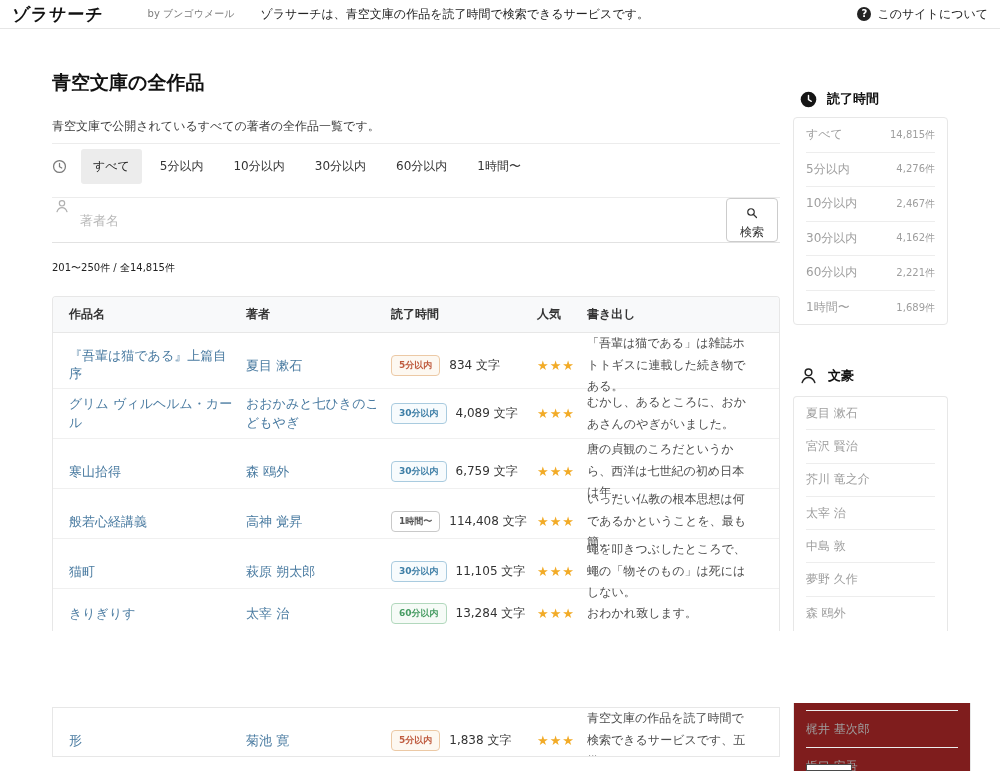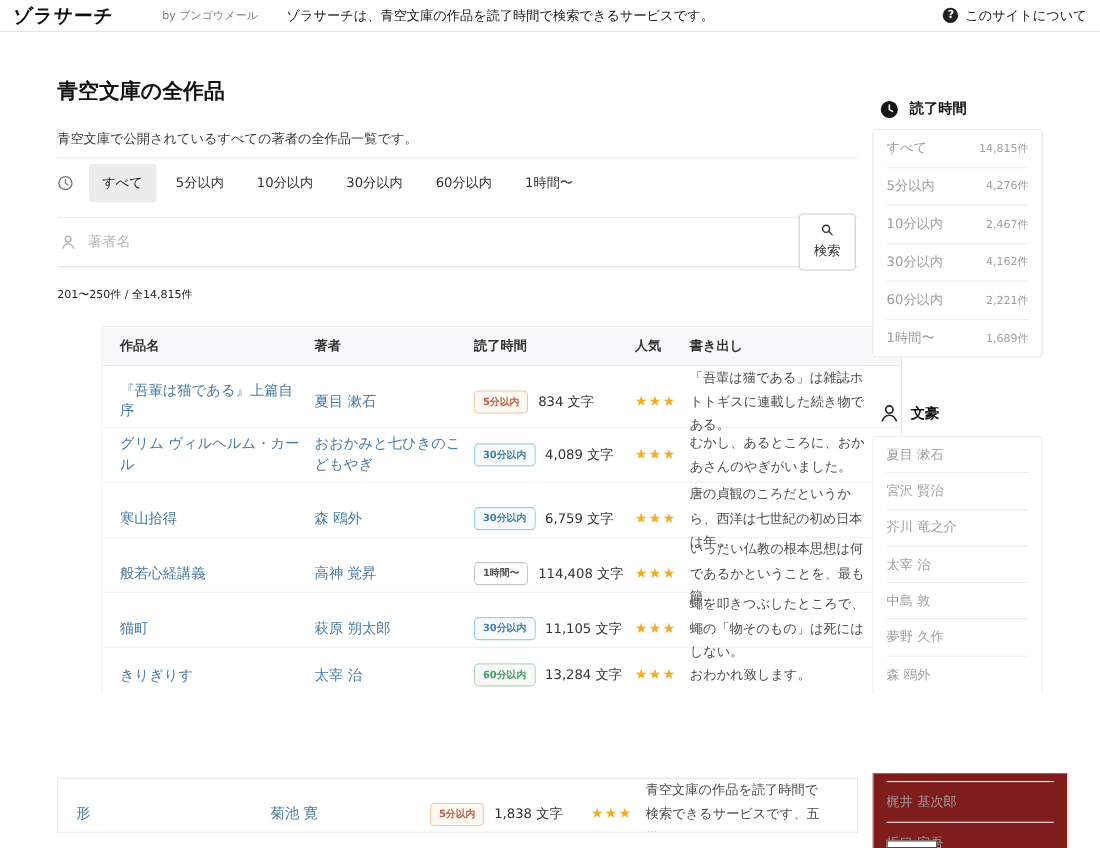--- a/index.html
+++ b/index.html
@@ -23,32 +23,32 @@
   .page-subtitle { position:absolute; left:52px; top:118px; font-size:12px; color:#3d3d3d; }
   .hr1 { position:absolute; left:52px; top:143px; width:728px; height:0; border-top:1px solid #ececec; }
 
   .filter-bar { position:absolute; left:52px; top:150px; width:728px; height:33px; display:flex; align-items:center; gap:6px; }
   .filter-clock { margin-right:8px; display:flex; }
   .tab { font-family:inherit; font-size:12px; color:#333; background:transparent; border:none; padding:9px 12px; border-radius:3px; cursor:pointer; white-space:nowrap; }
   .tab.active { background:#ececec; color:#222; }
 
   .search-row { position:absolute; left:52px; top:197px; width:728px; height:46px;
                 border-top:1px solid #ececec; border-bottom:1px solid #e2e2e2;
-                display:flex; align-items:center; gap:10px; padding:0 2px; }
+                display:flex; gap:10px; padding:0 2px; }
   .search-input { flex:1; border:none; outline:none; font-family:inherit; font-size:13px; color:#333; background:transparent; }
   .search-input::placeholder { color:#b9b9b9; }
   .search-btn { display:flex; align-items:center; gap:5px; font-family:inherit; font-size:12px; color:#333;
                 background:#fff; border:1px solid #ccc; border-radius:4px; padding:8px 13px; cursor:pointer;flex-direction:column; }
 
   .result-count { position:absolute; left:52px; top:261px; font-size:10px; color:#222; }
 
   
   .works-table { position:absolute; left:52px; top:296px; width:728px; height:335px;
                  border:1px solid #e7e7e7; border-bottom:none; border-radius:4px 4px 0 0;
-                 overflow:hidden; background:#fff;margin-left:40px; }
+                 overflow:hidden; background:#fff; }
   .thead { display:grid; grid-template-columns:177px 145px 146px 50px 1fr; align-items:center;
            height:36px; background:#f8f9fa; border-bottom:1px solid #e7e7e7;
            font-size:12px; font-weight:bold; color:#333; padding:0 14px 0 16px; }
   .trow { display:grid; grid-template-columns:177px 145px 146px 50px 1fr; align-items:center;
           height:50px; border-bottom:1px solid #f0f0f0; padding:0 14px 0 16px; background:#fff; }
   .trow.first { height:56px; }
   .td { padding-right:10px; }
   .link { color:#4a7ba1; font-size:13px; text-decoration:none; cursor:pointer; line-height:1.45; display:inline-block; }
   .time { display:flex; align-items:center; gap:9px; }
   .badge { display:inline-block; font-size:9px; font-weight:bold; padding:3px 7px; border-radius:4px; border:1px solid; white-space:nowrap; }

